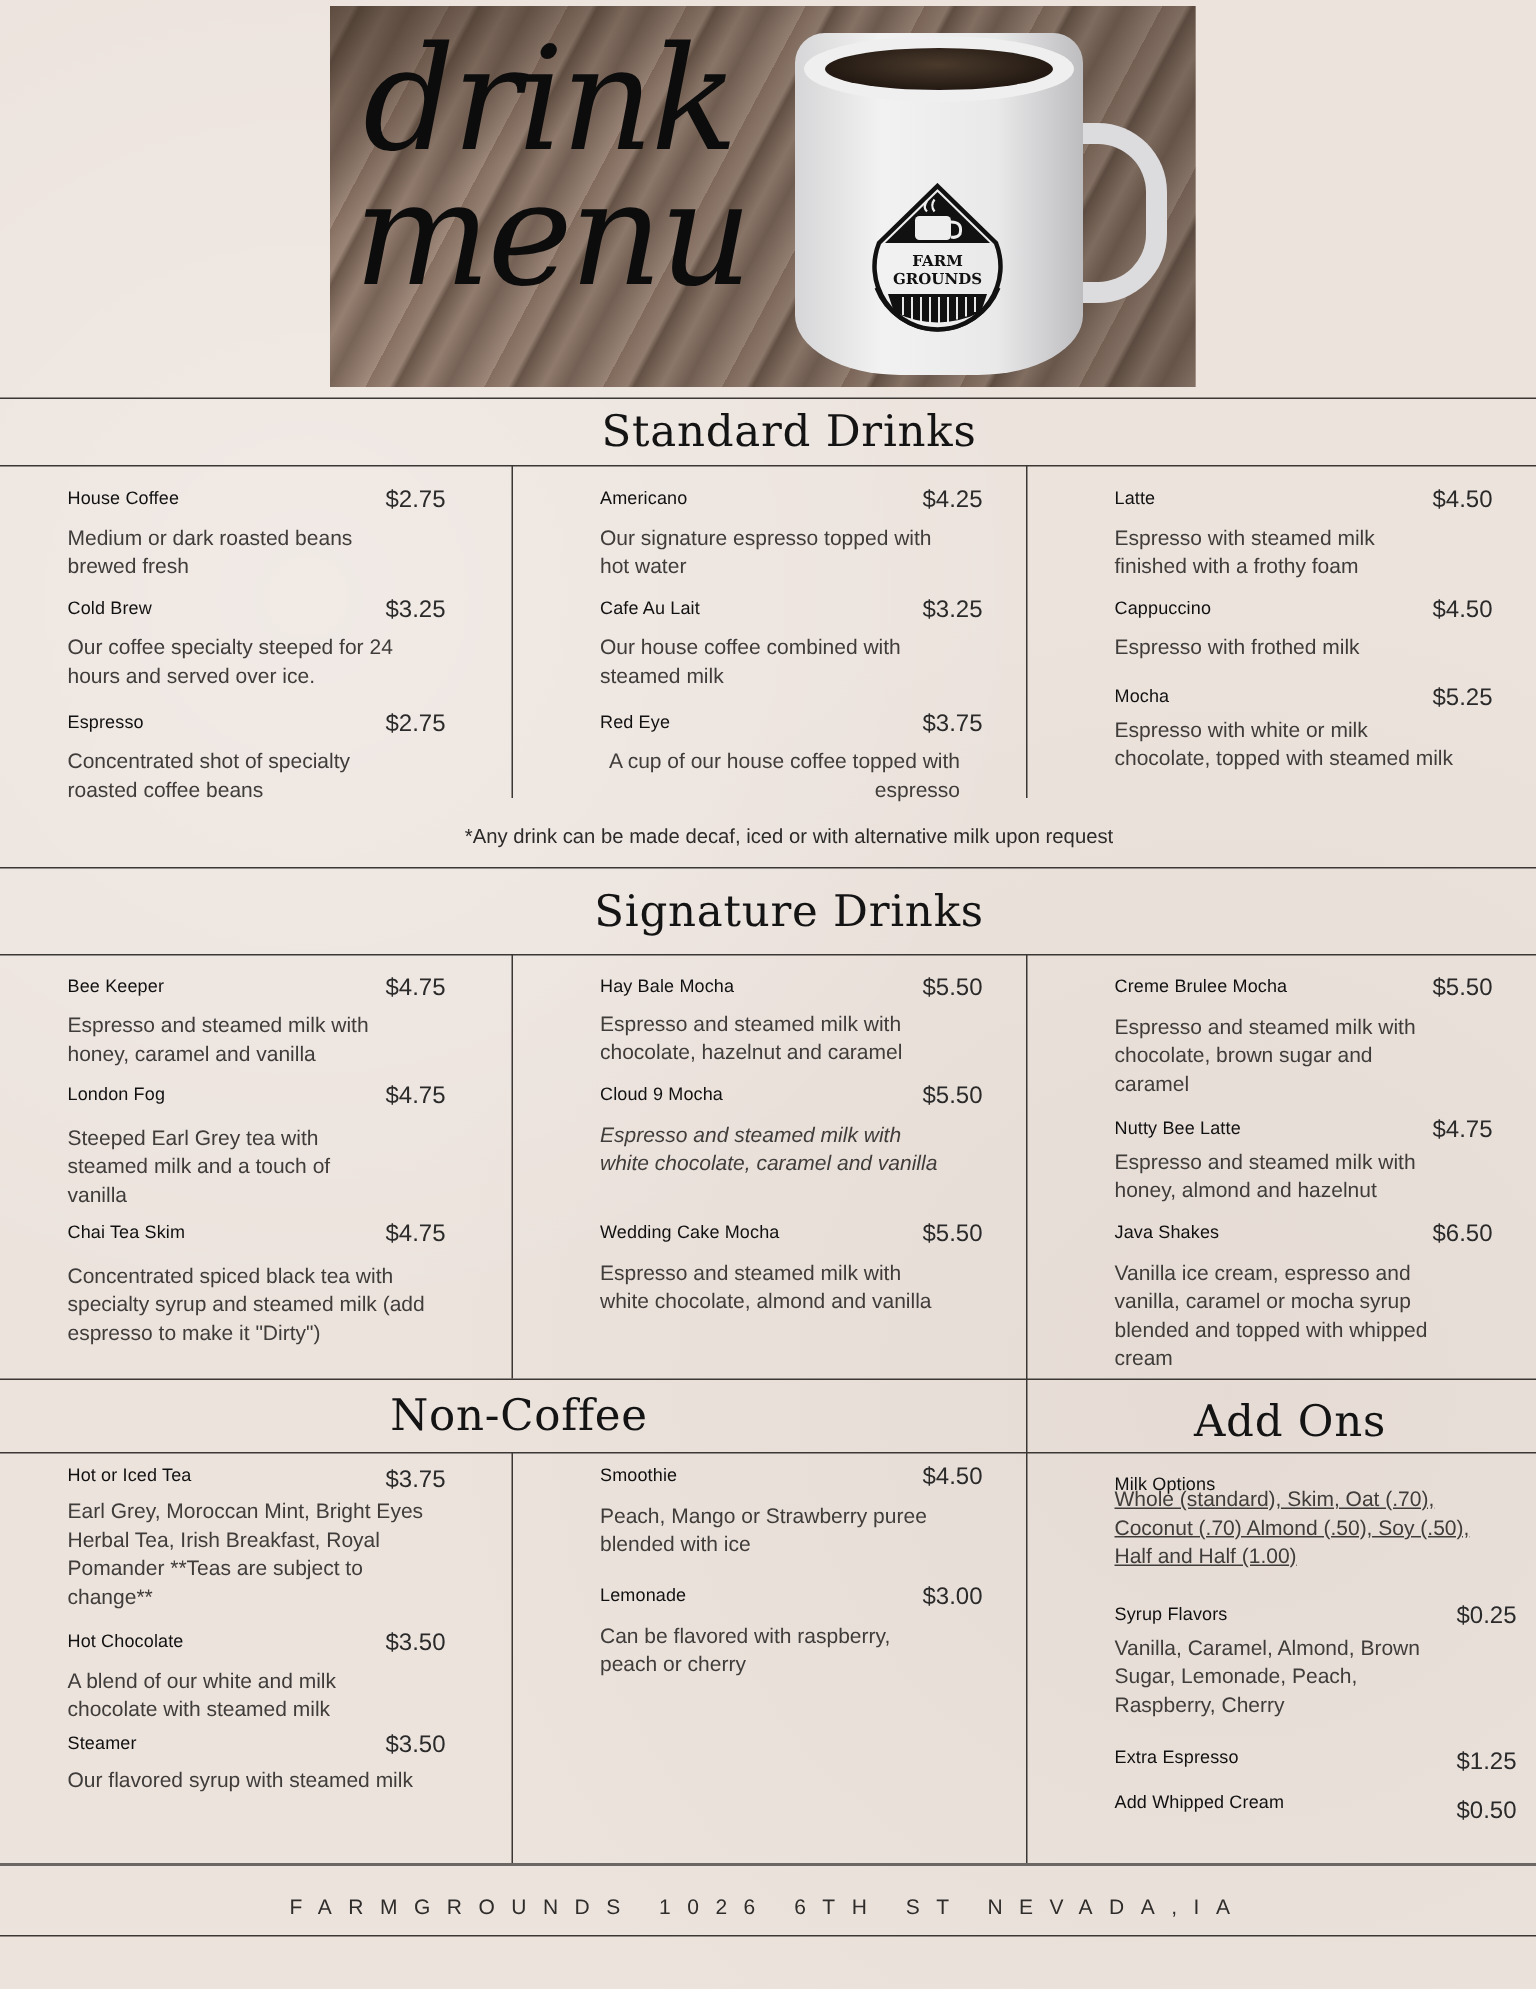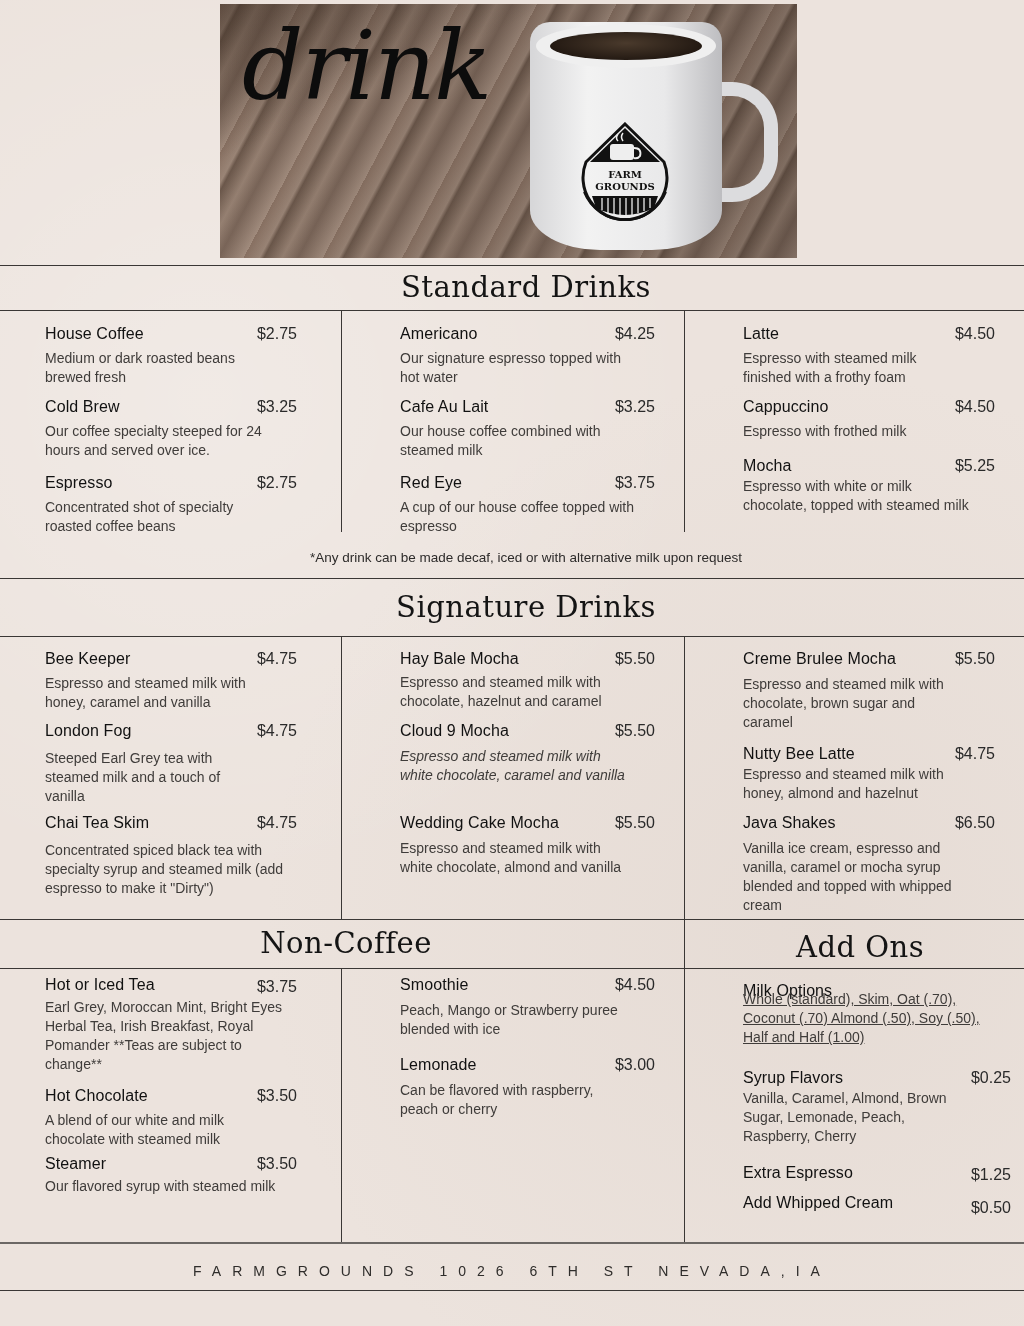--- a/index.html
+++ b/index.html
@@ -57,36 +57,37 @@
   }
 
   
   .section-title {
     position:absolute; font-family:"DejaVu Serif", serif; font-weight:normal;
     font-size:29px; color:#141414; text-align:center; letter-spacing:0.5px;
   }
 
   
   .item { position:absolute; }
-  .item-name { position:absolute; left:0; top:0; font-size:16px; font-weight:normal; color:#111; white-space:nowrap; letter-spacing:0.1px;}
+  .item-name { position:absolute; left:0; top:0; font-size:12px; font-weight:normal; color:#111; white-space:nowrap; letter-spacing:0.1px;}
   .item-price { position:absolute; top:0; font-size:16px; color:#2a2a2a; text-align:right; white-space:nowrap; }
   .item-desc { position:absolute; left:0; font-size:14px; line-height:19px; color:#3f3c3a; }
 
   .note { position:absolute; left:0; width:1052px; top:550px; text-align:center; font-size:13.5px; color:#2d2b2a; }
   .footer {
     position:absolute; left:0; width:1024px; top:1263px; text-align:center;
     font-size:14px; letter-spacing:11px; color:#2f2d2b;
   }
 </style>
 </head>
 <body>
 
 <div class="hero">
   <div class="shade"></div>
   <div class="hero-title t1">drink</div>
+  <div class="hero-title t2">menu</div>
   <div class="mug">
     <div class="mug-handle"></div>
     <div class="mug-body"></div>
     <div class="mug-rim"></div>
     <div class="mug-coffee"></div>
     <div class="logo">
       <svg width="94" height="104" viewBox="0 0 94 104">
         <path d="M47 2 L86 40 A42 42 0 1 1 8 40 Z" fill="none" stroke="#111" stroke-width="3"></path>
         <path d="M47 6 L82 40 L12 40 Z" fill="#111"></path>
         <rect x="32" y="22" width="24" height="16" rx="3" fill="#eee"></rect>
@@ -150,21 +151,21 @@
   <div class="item-desc" style="top:24px; width:225px;">Our signature espresso topped with hot water</div>
 </div>
 <div class="item" style="left:400px; top:398px; width:255px;">
   <div class="item-name">Cafe Au Lait</div>
   <div class="item-price" style="right:0;">$3.25</div>
   <div class="item-desc" style="top:24px; width:235px;">Our house coffee combined with steamed milk</div>
 </div>
 <div class="item" style="left:400px; top:474px; width:255px;">
   <div class="item-name">Red Eye</div>
   <div class="item-price" style="right:0;">$3.75</div>
-  <div class="item-desc" style="top:24px; width:240px;">A cup of our house coffee topped with espresso</div>
+  <div class="item-desc" style="top:24px; width:240px;text-align:right;">A cup of our house coffee topped with espresso</div>
 </div>
 
 <div class="item" style="left:743px; top:325px; width:252px;">
   <div class="item-name">Latte</div>
   <div class="item-price" style="right:0;">$4.50</div>
   <div class="item-desc" style="top:24px; width:210px;">Espresso with steamed milk finished with a frothy foam</div>
 </div>
 <div class="item" style="left:743px; top:398px; width:252px;">
   <div class="item-name">Cappuccino</div>
   <div class="item-price" style="right:0;">$4.50</div>

